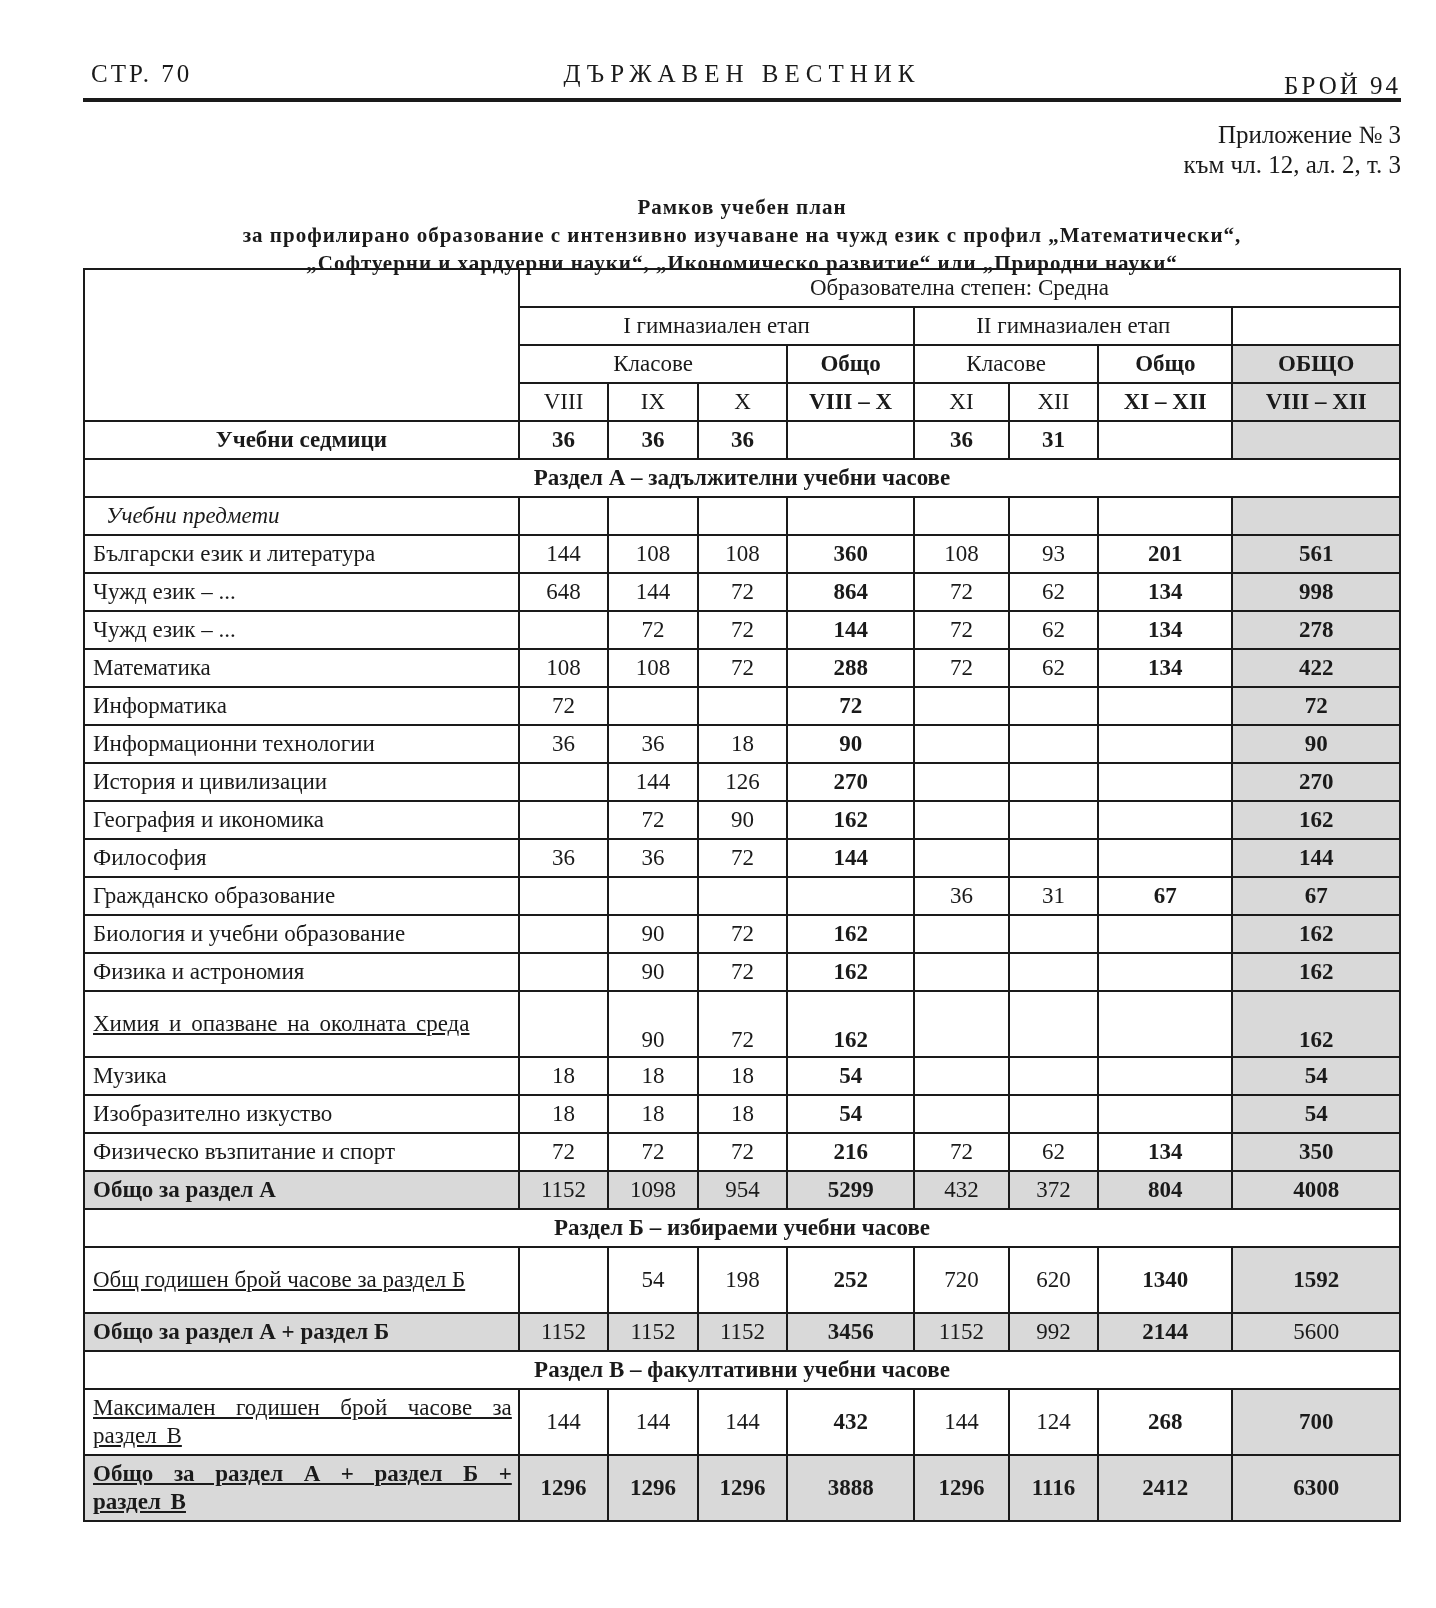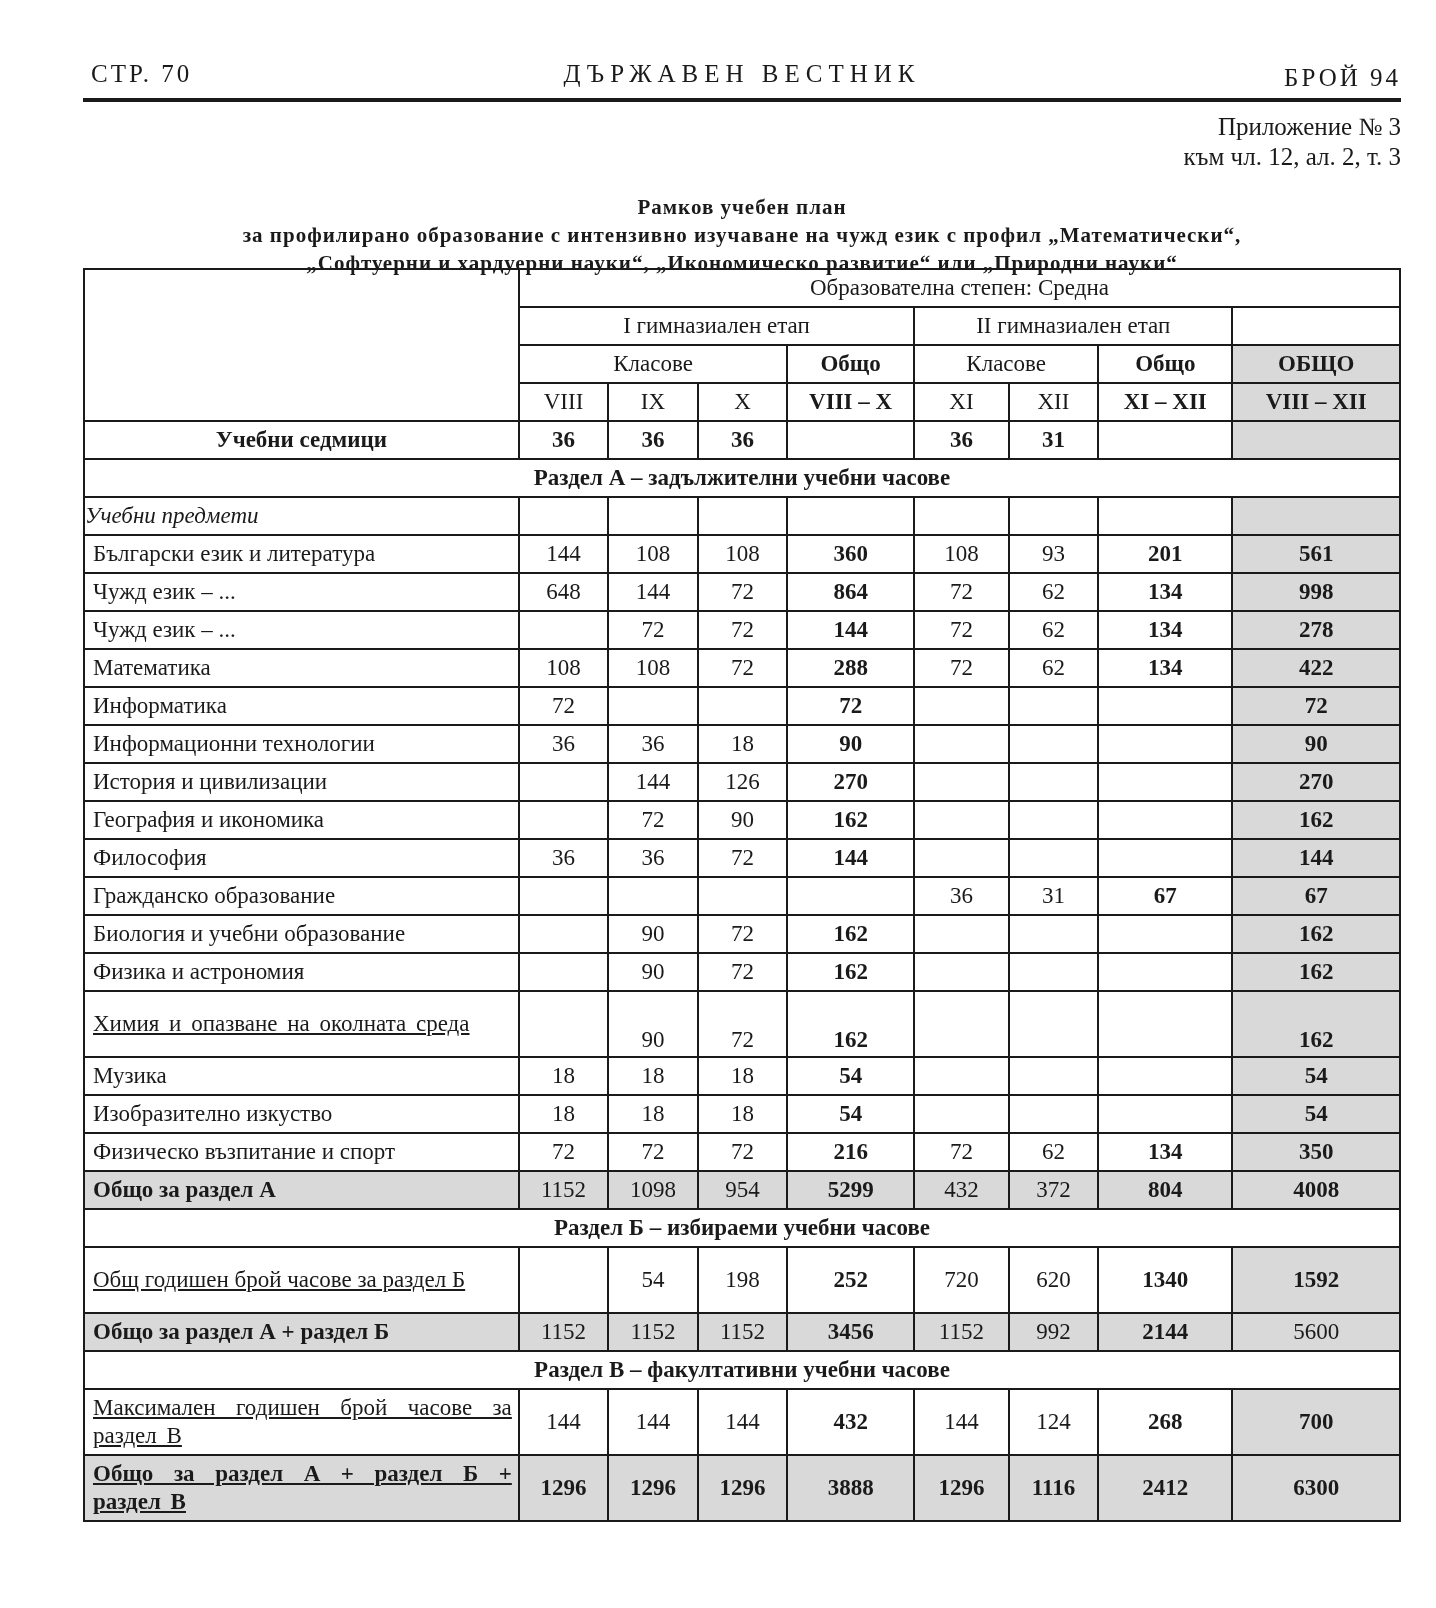--- a/index.html
+++ b/index.html
@@ -6,40 +6,40 @@
   body {
     width: 1436px; height: 1608px; position: relative; overflow: hidden;
     font-family: "Liberation Serif", "DejaVu Serif", serif; color: #1a1a1a;
   }
   .page-header {
     position: absolute; left: 83px; top: 60px; width: 1318px; height: 36px;
     font-size: 25px; letter-spacing: 3px;
   }
   .page-header .left { position: absolute; left: 8px; top: 0; }
   .page-header .center { position: absolute; left: 0; right: 0; top: 0; text-align: center; letter-spacing: 6px; }
-  .page-header .right { position: absolute; right: 0; top: 4px; margin-left: 48px; }
+  .page-header .right { position: absolute; right: 0; top: 12px; margin-left: 48px; }
   .header-rule { position: absolute; left: 83px; top: 98px; width: 1318px; height: 4px; background: #1a1a1a; }
-  .annex { position: absolute; right: 35px; top: 112px; text-align: right; font-size: 25px; line-height: 30px; }
+  .annex { position: absolute; right: 35px; top: 120px; text-align: right; font-size: 25px; line-height: 30px; }
   .title-block {
     position: absolute; left: 83px; top: 180px; width: 1318px; text-align: center;
     font-weight: bold; font-size: 21px; line-height: 28px; letter-spacing: 1px; margin-top: 13px;
   }
   table.plan {
     position: absolute; left: 83px; top: 268px; width: 1318px;
     border-collapse: collapse; table-layout: fixed; font-size: 23px;
   }
   table.plan td {
     border: 2.5px solid #1a1a1a; padding: 0 6px; height: 36px;
     text-align: center; vertical-align: middle; line-height: 28px;
   }
   table.plan td.subj { text-align: left; padding-left: 8px; }
   table.plan td.subj.justify { text-align: justify; text-align-last: left; word-spacing: 4px; }
   table.plan .b { font-weight: bold; }
   table.plan .g { background: #d9d9d9; }
-  table.plan td.it { font-style: italic; text-align: left; padding-left: 0; }
+  table.plan td.it { font-style: italic; text-align: left; padding-left: 21px; }
   table.plan td.two { height: 64px; text-decoration: underline; }
   table.plan td.bottomalign { vertical-align: bottom; padding-bottom: 2px; }
 </style>
 </head>
 <body>
 
 <div class="page-header">
   <span class="left">СТР. 70</span>
   <span class="center">ДЪРЖАВЕН ВЕСТНИК</span>
   <span class="right">БРОЙ 94</span>

